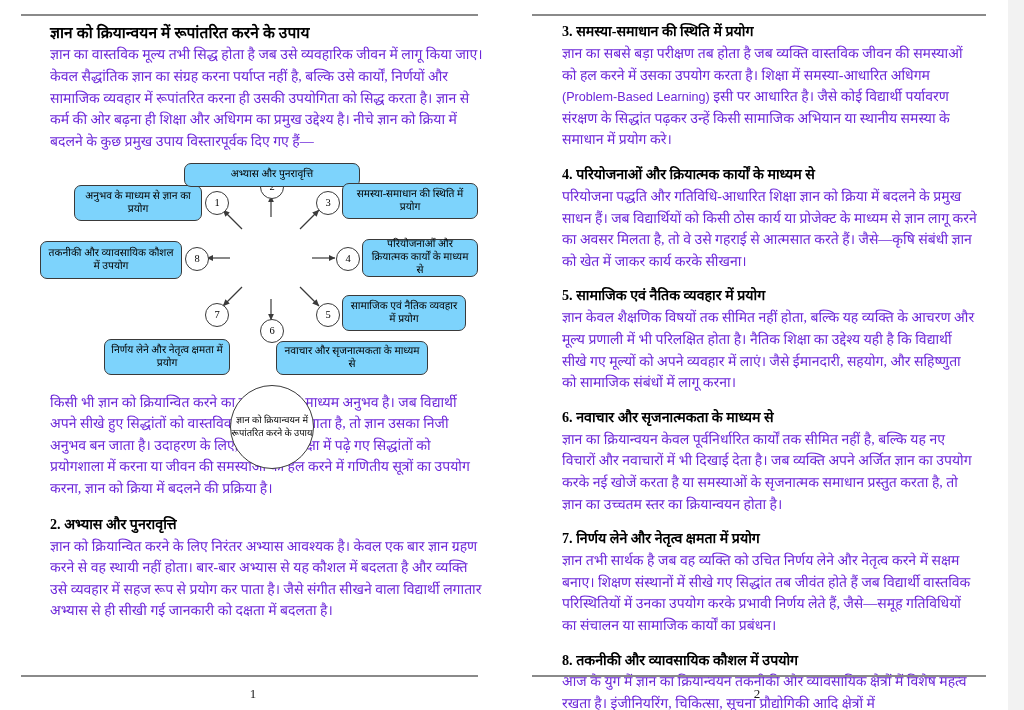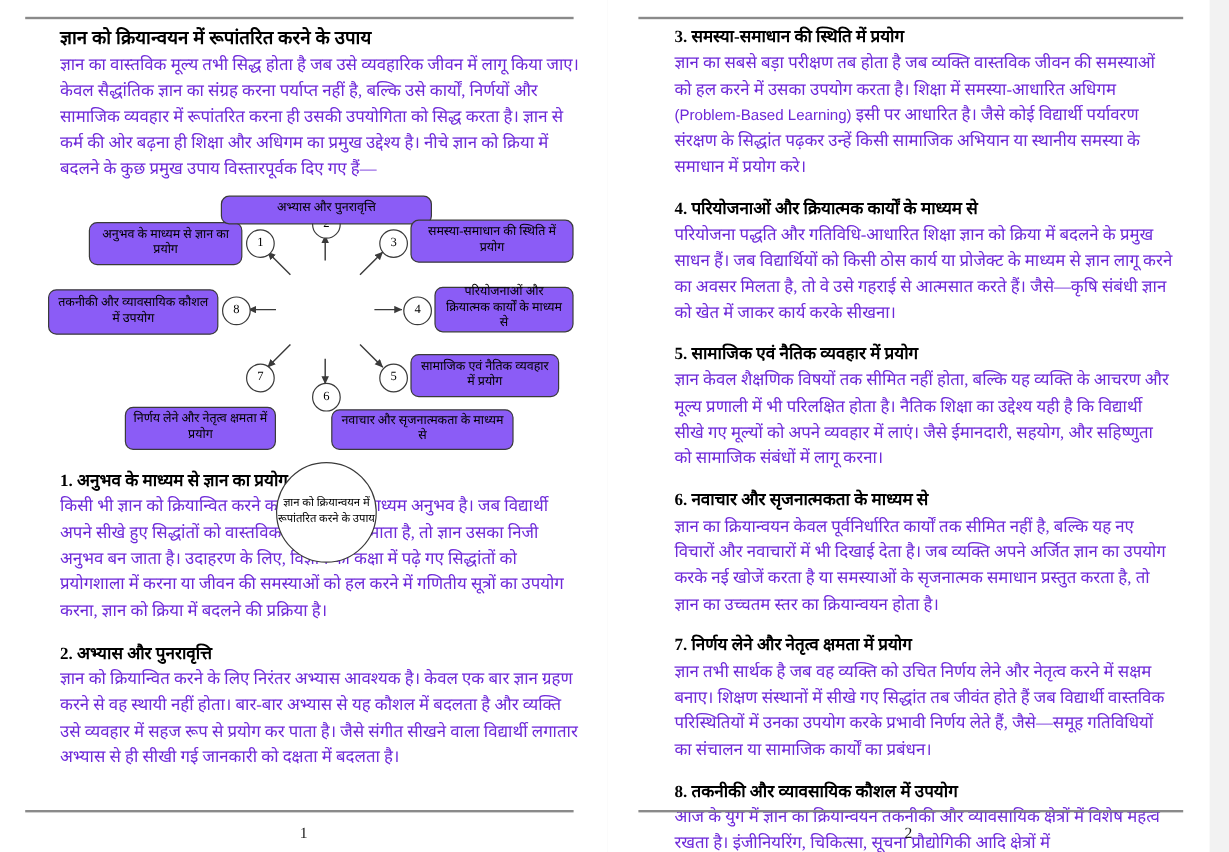--- a/index.html
+++ b/index.html
@@ -72,21 +72,21 @@
     position:relative;
     width:456px;height:215px;
     margin:10px 0 14px -28px;
   }
   .diagram svg{position:absolute;top:0;left:0;}
   .node{
     position:absolute;
     box-sizing:border-box;
     border:1.3px solid #3a3a3a;
     border-radius:7px;
-    background:#8b5cf6;
+    background:#7dd3fc;
     text-align:center;
     font-size:10.4px;
     line-height:1.22;
     color:#000;
     padding:3px 5px;
     display:flex;align-items:center;justify-content:center;
   }
   .numc{
     position:absolute;
     width:22px;height:22px;
@@ -192,21 +192,20 @@
           </div>
         <div class="node" style="left:82px;top:176px;width:126px;height:36px;">
             <span>निर्णय लेने और नेतृत्व क्षमता में प्रयोग</span>
           </div>
         <div class="node" style="left:18px;top:78px;width:142px;height:38px;">
             <span>तकनीकी और व्यावसायिक कौशल में उपयोग</span>
           </div>
       </div>
 
       <div class="sec">
-        <h2 class="sec-title">1. अनुभव के माध्यम से ज्ञान का प्रयोग</h2>
         <p class="body">किसी भी ज्ञान को क्रियान्वित करने का सबसे प्रभावी माध्यम अनुभव है। जब विद्यार्थी अपने सीखे हुए सिद्धांतों को वास्तविक जीवन में आजमाता है, तो ज्ञान उसका निजी अनुभव बन जाता है। उदाहरण के लिए, विज्ञान की कक्षा में पढ़े गए सिद्धांतों को प्रयोगशाला में करना या जीवन की समस्याओं को हल करने में गणितीय सूत्रों का उपयोग करना, ज्ञान को क्रिया में बदलने की प्रक्रिया है।</p>
       </div>
 
       <div class="sec">
         <h2 class="sec-title">2. अभ्यास और पुनरावृत्ति</h2>
         <p class="body">ज्ञान को क्रियान्वित करने के लिए निरंतर अभ्यास आवश्यक है। केवल एक बार ज्ञान ग्रहण करने से वह स्थायी नहीं होता। बार-बार अभ्यास से यह कौशल में बदलता है और व्यक्ति उसे व्यवहार में सहज रूप से प्रयोग कर पाता है। जैसे संगीत सीखने वाला विद्यार्थी लगातार अभ्यास से ही सीखी गई जानकारी को दक्षता में बदलता है।</p>
       </div>
 
     </div>
 

